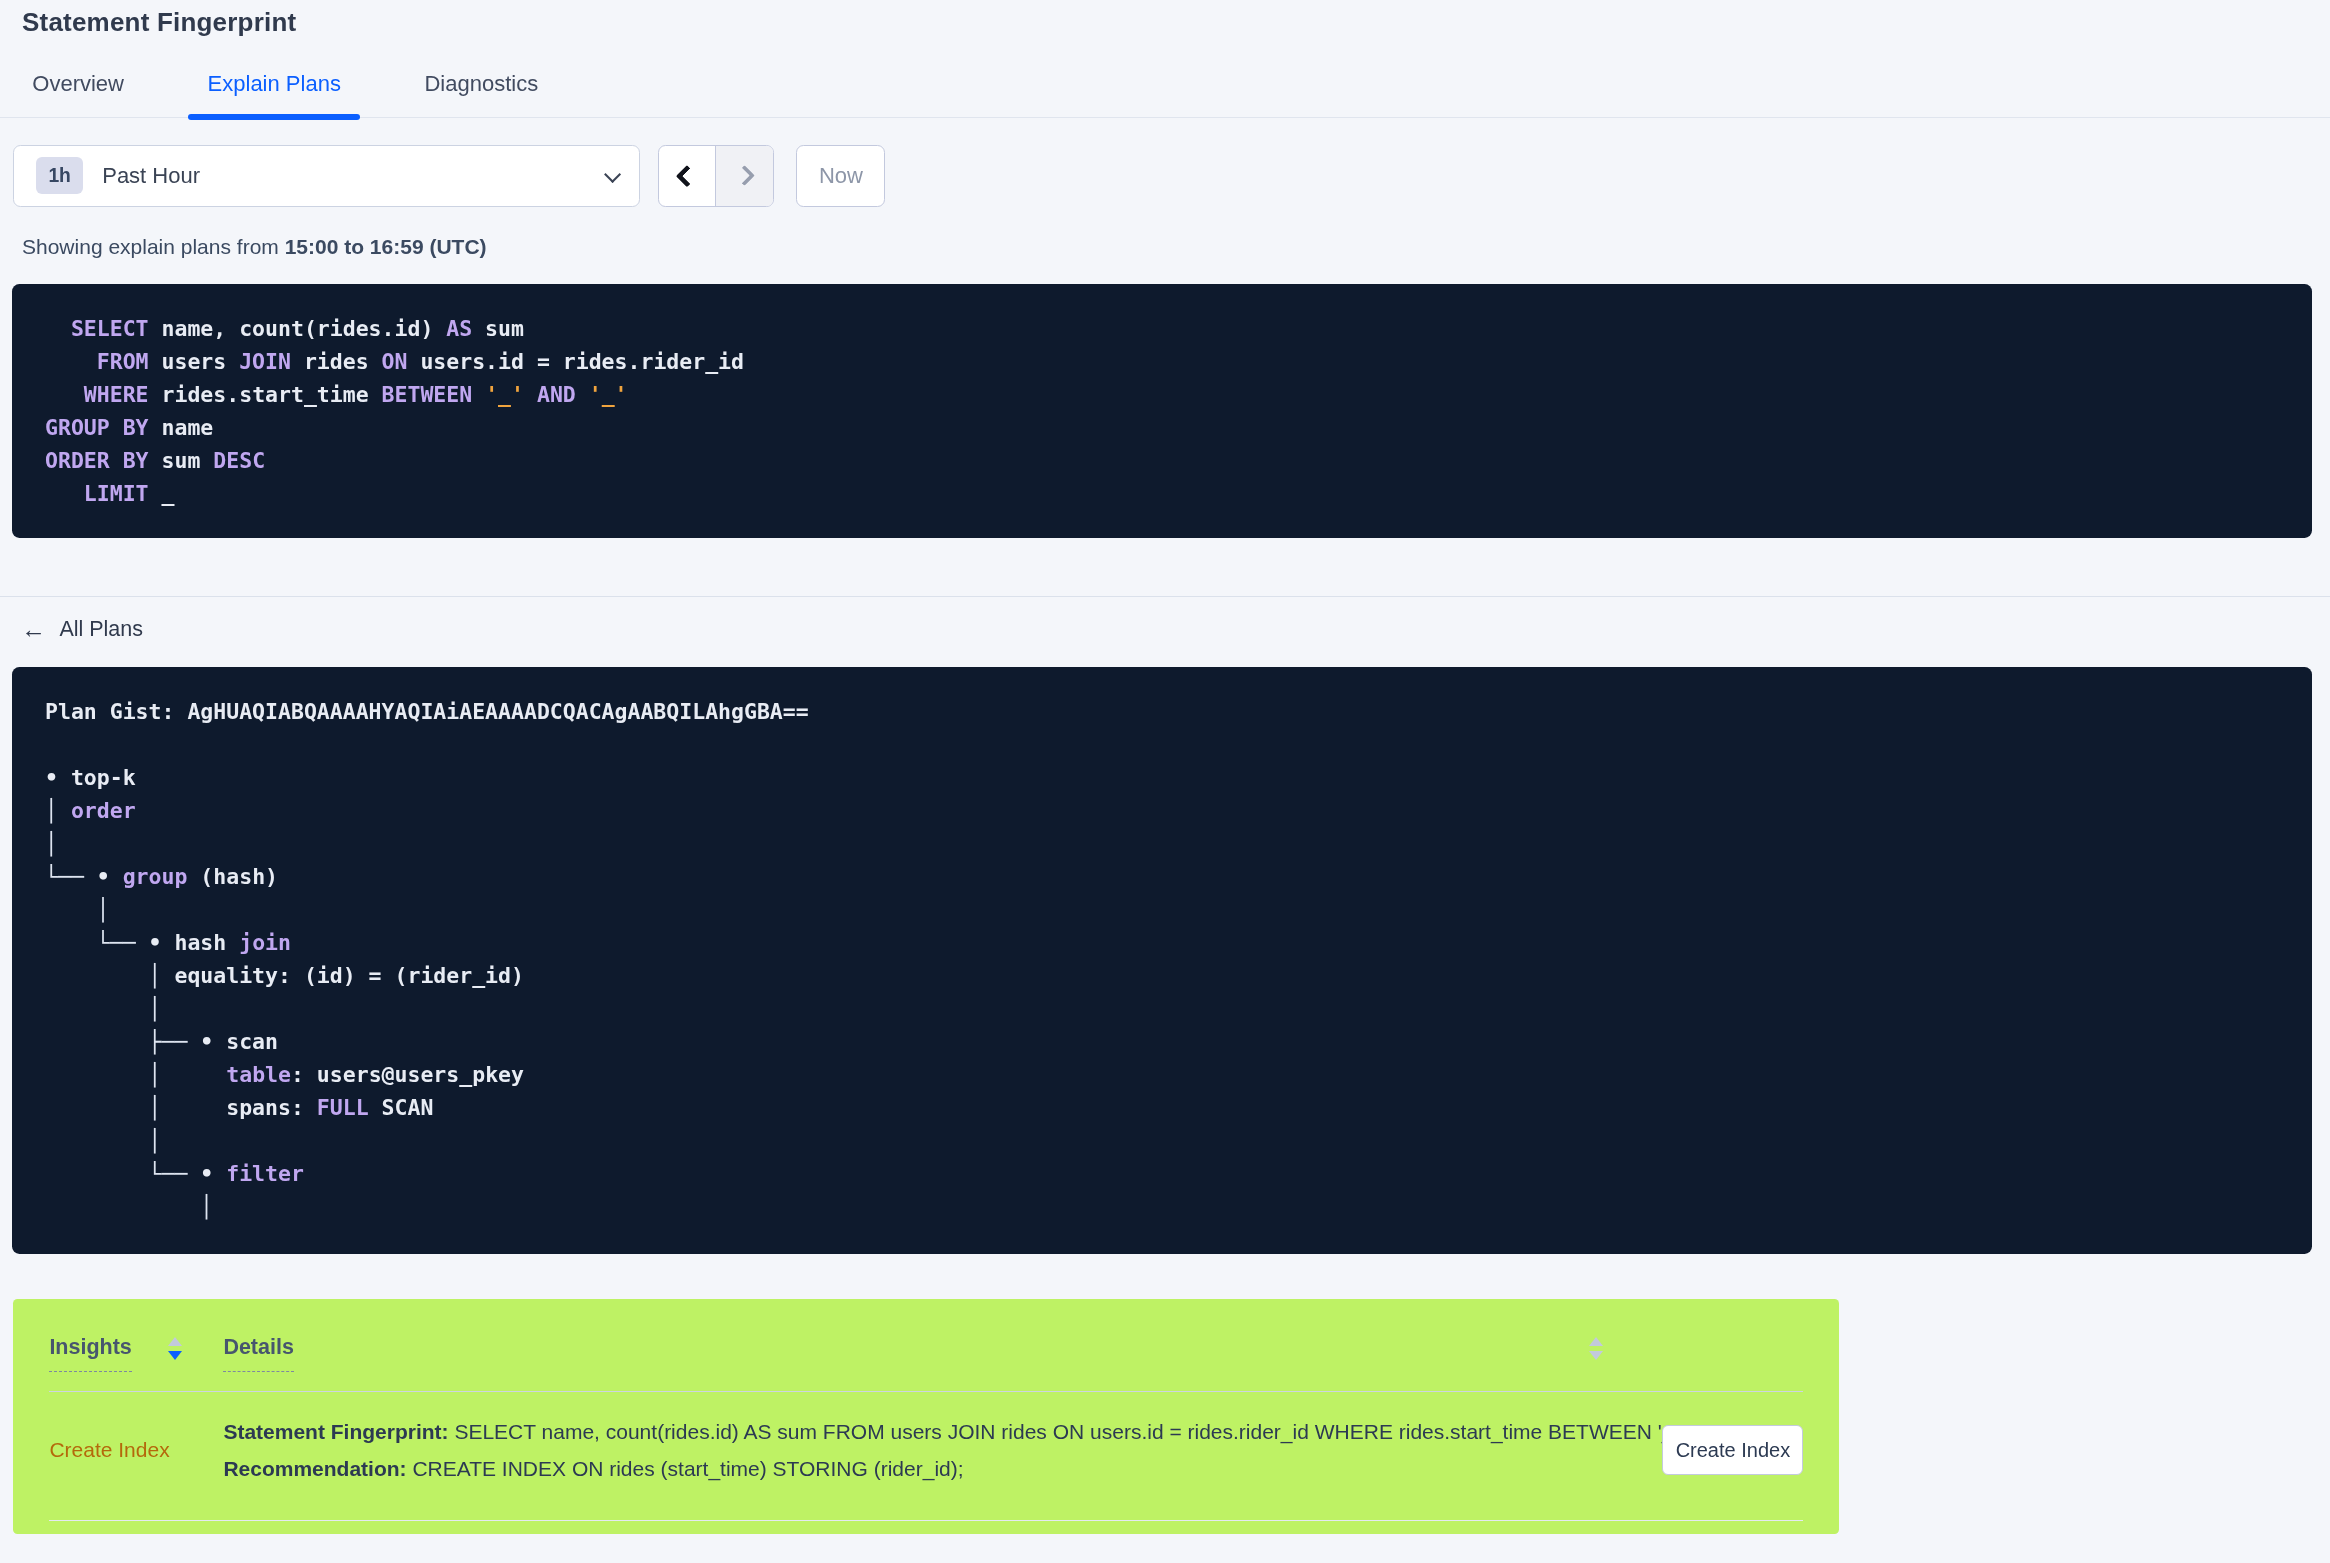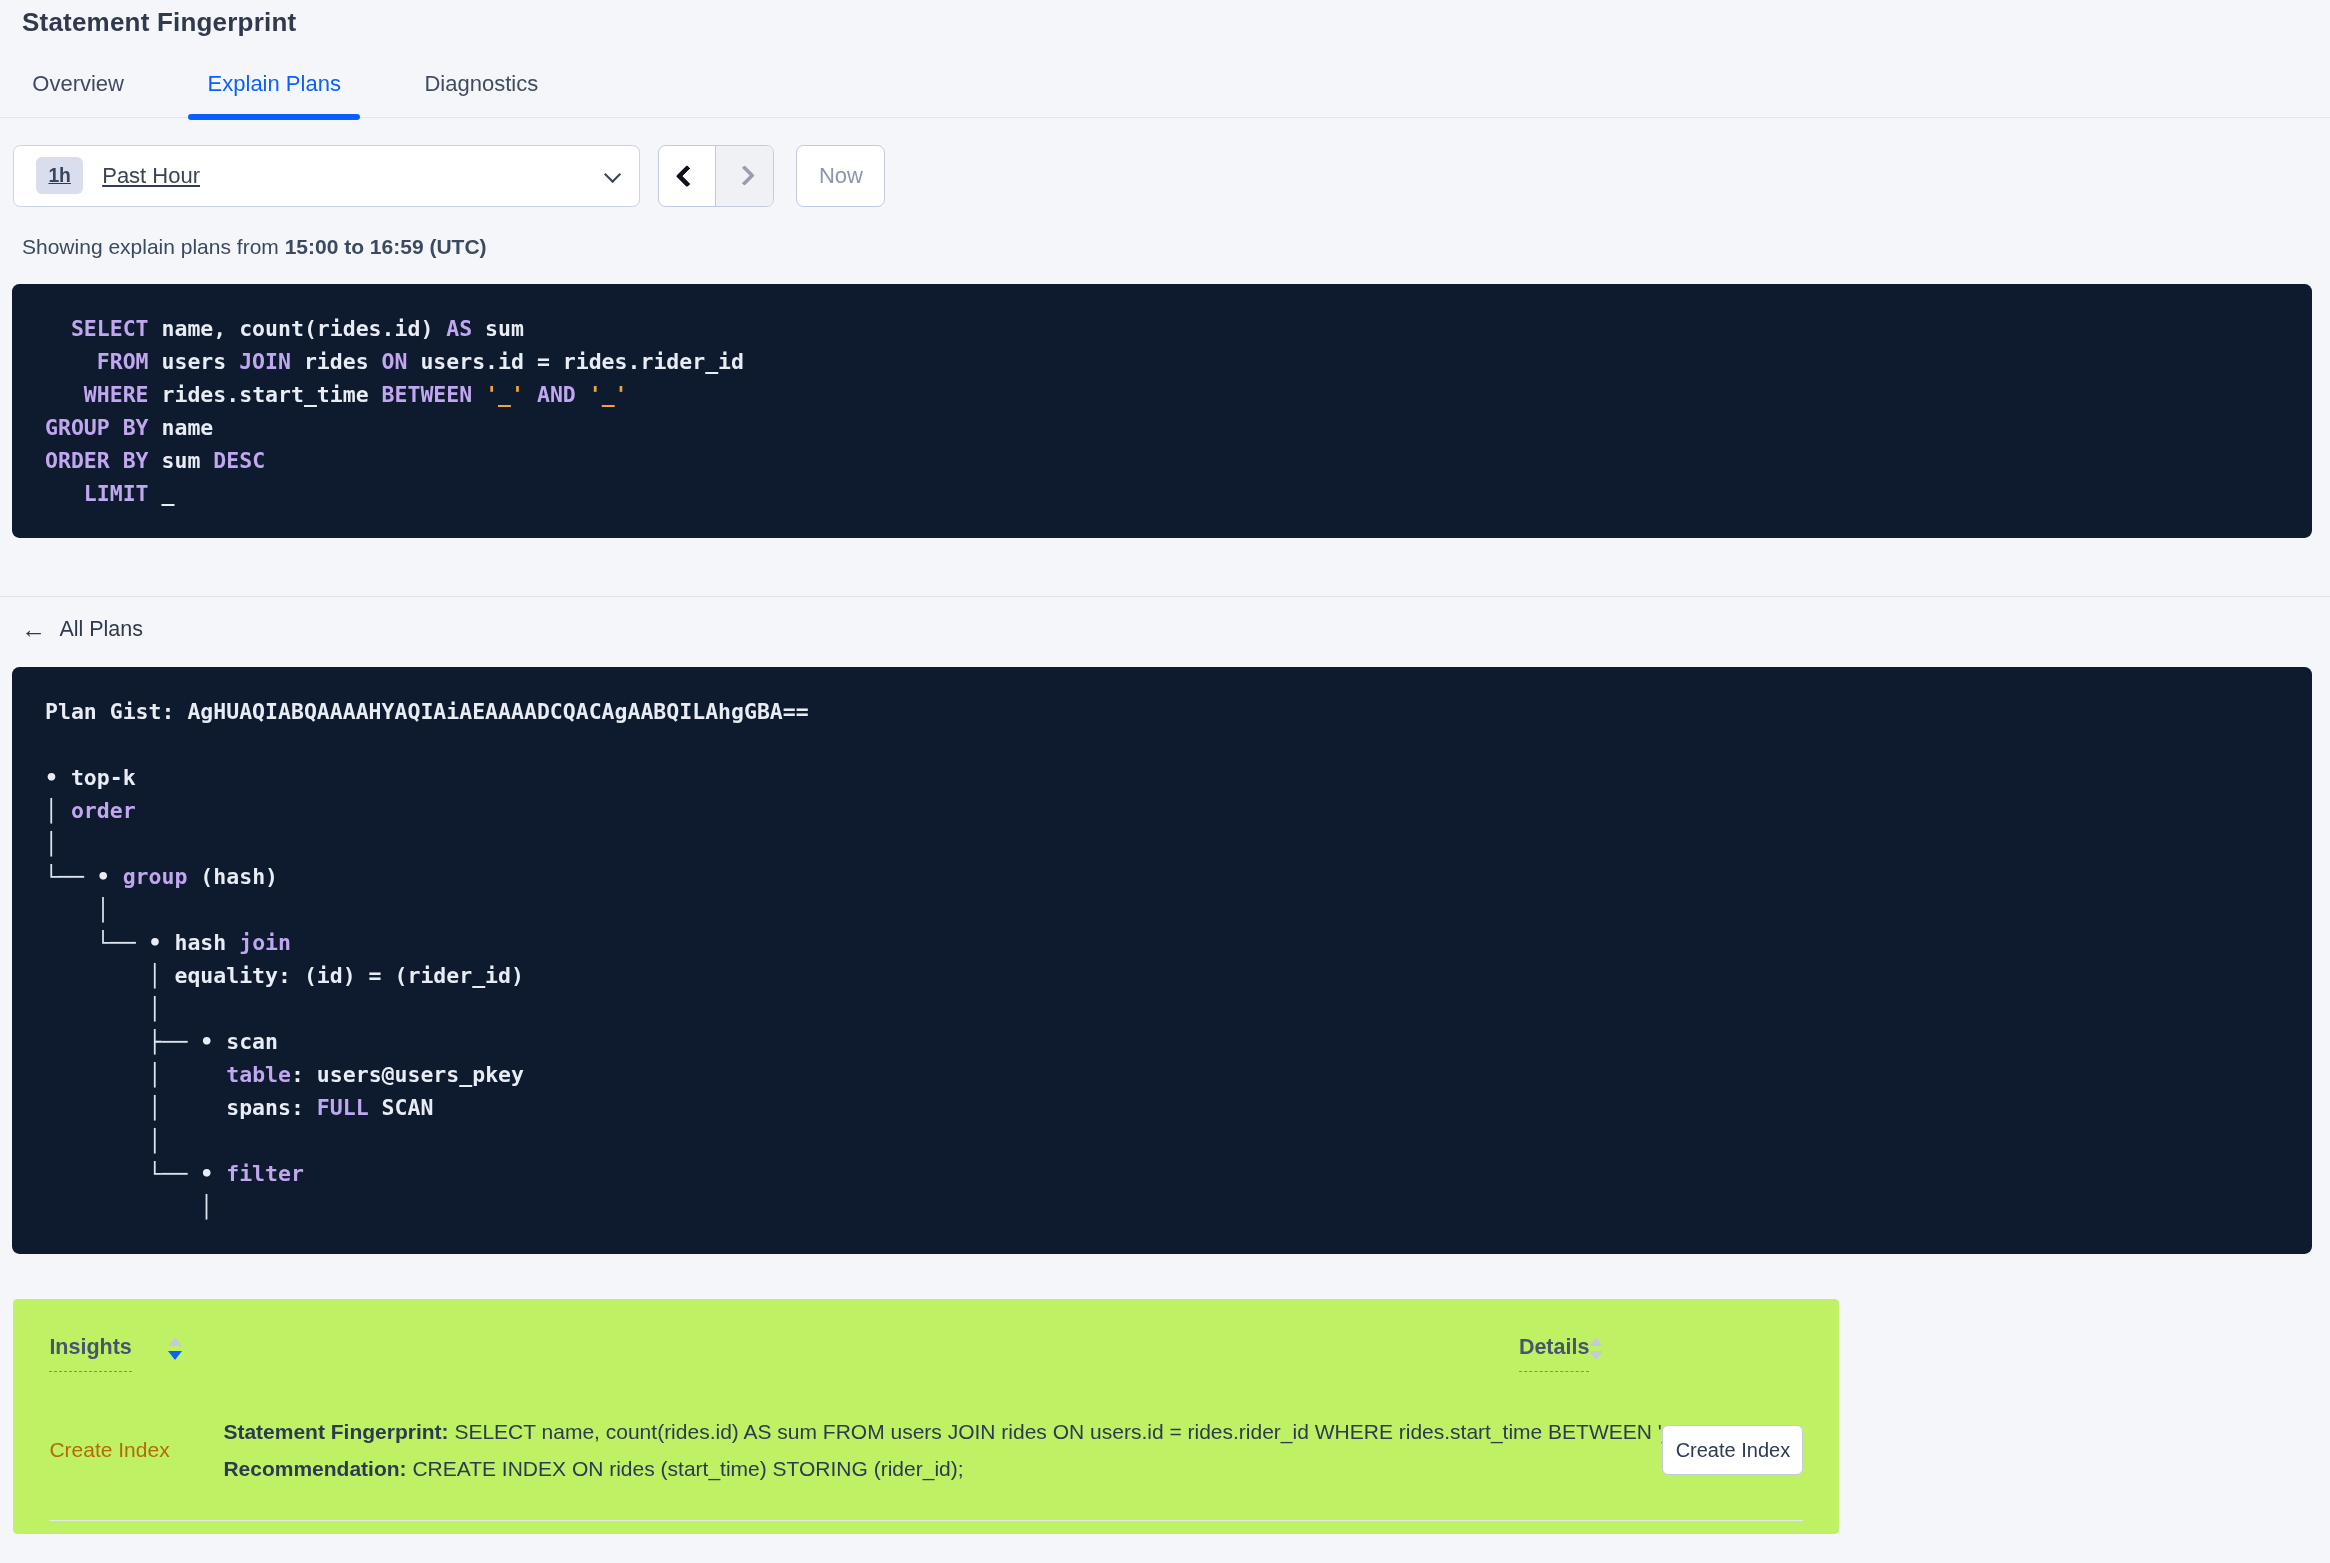--- a/index.html
+++ b/index.html
@@ -28,21 +28,21 @@
   .tab.active { color:#0b5fff; }
   .tab.active::after {
     content:""; position:absolute; left:0; right:0; bottom:-3.7px;
     height:6.7px; border-radius:3.7px; background:#0b5fff;
   }
 
   
   .toolbar { display:flex; align-items:stretch; margin:27px 0 0 13.4px; height:62px; }
   .time-select {
     width:627px; background:#fff; border:0.7px solid #ccd3e2; border-radius:7.4px;
-    display:flex; align-items:center; padding:0 22px; cursor:pointer;text-decoration:underline;
+    display:flex; align-items:center; padding:0 22px; cursor:pointer;
   }
   .time-badge {
     background:#dadded; color:#374763; font-weight:700; font-size:19.3px;
     padding:7.4px 12px; border-radius:6px;
   }
   .time-label { margin-left:19.3px; font-size:22px; color:#3a4354; }
   .icon-chevron-down {
     margin-left:auto; width:12px; height:12px;
     border-right:2.2px solid #3a4354; border-bottom:2.2px solid #3a4354;
     transform:rotate(45deg) translateY(-2.2px);
@@ -98,21 +98,21 @@
     margin:45px 0 0 13.4px; width:1826px; background:#bef264; border-radius:4.5px;
     padding:0 36px 13.4px;
   }
   .table-header {
     display:grid; grid-template-columns:174px 1fr 141px; align-items:end;
     padding:36px 0 19.3px; border-bottom:0.7px solid #cdd4e2;
   }
   .th { font-size:21.5px; font-weight:700; color:#47566e; }
   .th-inner { display:inline-flex; align-items:flex-end; gap:36px; cursor:pointer; }
   .th-label { border-bottom:1.5px dashed #7d89a0; padding-bottom:10.4px; }
-  .th-details { display:flex; justify-content:flex-end; align-items:flex-end; }
+  .th-details { display:flex; justify-content:space-between; align-items:flex-end; }
   .sorter { display:flex; flex-direction:column; gap:5.2px; margin-bottom:12px; cursor:pointer; }
   .sorter-details { margin-right:59px; }
   .tri-up {
     width:0; height:0; border-left:7.4px solid transparent; border-right:7.4px solid transparent;
     border-bottom:9.7px solid #c2cadc;
   }
   .tri-down {
     width:0; height:0; border-left:7.4px solid transparent; border-right:7.4px solid transparent;
     border-top:9.7px solid #c2cadc;
   }

